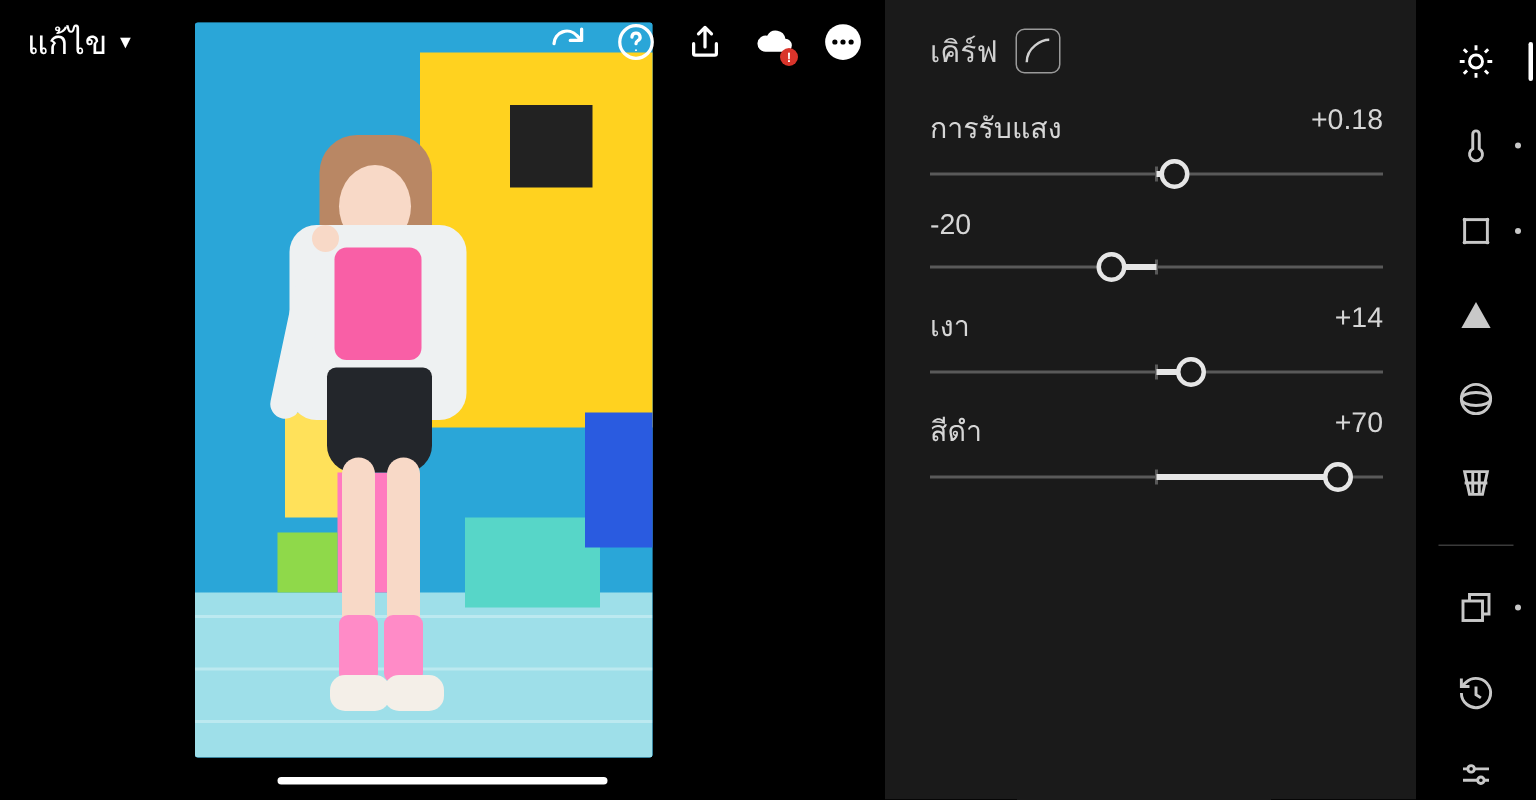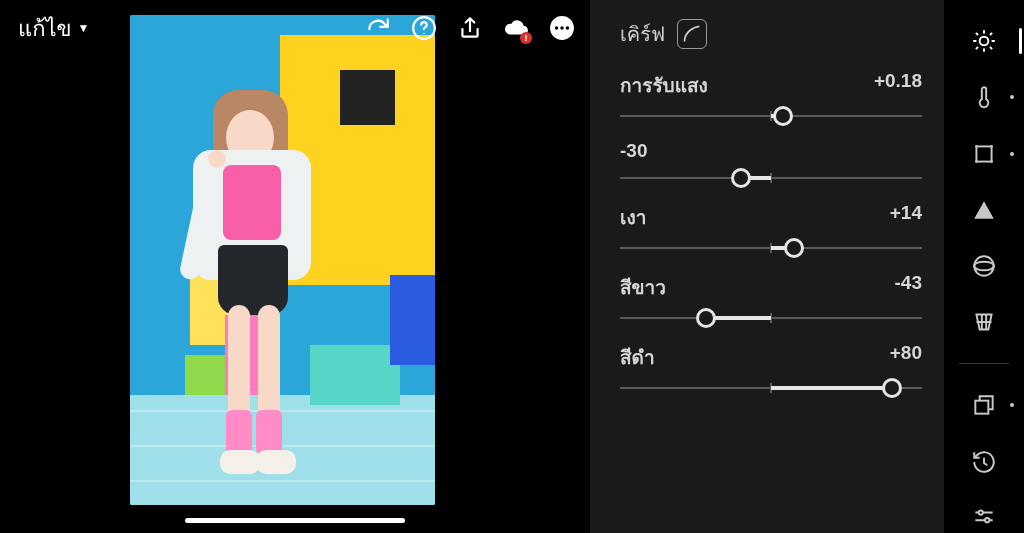--- a/index.html
+++ b/index.html
@@ -80,21 +80,21 @@
   .panel {
     flex: 1;
     background: #1a1a1a;
     padding: 10px 22px 0 30px;
     position: relative;
   }
   .panel-head { display:flex; justify-content:flex-start; align-items:center; gap:12px; height:48px; font-size:20px; color:#d0d0d0; }
   .curve-ic { width:30px; height:30px; border:1px solid #9a9a9a; border-radius:6px; display:flex; align-items:center; justify-content:center; }
   .curve-ic svg { width:20px; height:20px; stroke:#d0d0d0; fill:none; stroke-width:2; }
 
-  .slider-row { margin-top: 12px; font-weight: bold; }
+  .slider-row { margin-top: 12px; }
   .slider-label-line { display:flex; justify-content:space-between; font-size:19px; color:#d6d6d6; margin-bottom:4px; }
   .slider-track-wrap { position:relative; height:24px; }
   .track { position:absolute; left:0; right:0; top:50%; height:2px; background:#595959; transform:translateY(-50%); }
   .track-center { position:absolute; top:50%; width:2px; height:10px; background:#595959; left:50%; transform:translate(-50%,-50%); }
   .track-fill { position:absolute; top:50%; height:4px; background:#e6e6e6; transform:translateY(-50%); }
   .thumb { position:absolute; top:50%; width:20px; height:20px; border:3px solid #e6e6e6; border-radius:50%; background:#1a1a1a; transform:translate(-50%,-50%); }
 
   
   .rail {
     width: 80px;
@@ -211,21 +211,21 @@
           </div>
           <div class="slider-track-wrap">
             <div class="track"></div>
             <div class="track-center"></div>
             <div class="track-fill" style="left:50%;width:4%;"></div>
             <div class="thumb" style="left:54%;"></div>
           </div>
         </div>
         <div class="slider-row">
           <div class="slider-label-line">
-            <span>-30</span>
+            <span>-20</span>
           </div>
           <div class="slider-track-wrap">
             <div class="track"></div>
             <div class="track-center"></div>
             <div class="track-fill" style="left:40%;width:10%;"></div>
             <div class="thumb" style="left:40%;"></div>
           </div>
         </div>
         <div class="slider-row">
           <div class="slider-label-line">
@@ -234,34 +234,22 @@
           </div>
           <div class="slider-track-wrap">
             <div class="track"></div>
             <div class="track-center"></div>
             <div class="track-fill" style="left:50%;width:7.499999999999993%;"></div>
             <div class="thumb" style="left:57.49999999999999%;"></div>
           </div>
         </div>
         <div class="slider-row">
           <div class="slider-label-line">
-            <span>สีขาว</span>
-            <span>-43</span>
-          </div>
-          <div class="slider-track-wrap">
-            <div class="track"></div>
-            <div class="track-center"></div>
-            <div class="track-fill" style="left:28.499999999999996%;width:21.500000000000004%;"></div>
-            <div class="thumb" style="left:28.499999999999996%;"></div>
-          </div>
-        </div>
-        <div class="slider-row">
-          <div class="slider-label-line">
             <span>สีดำ</span>
-            <span>+80</span>
+            <span>+70</span>
           </div>
           <div class="slider-track-wrap">
             <div class="track"></div>
             <div class="track-center"></div>
             <div class="track-fill" style="left:50%;width:40%;"></div>
             <div class="thumb" style="left:90%;"></div>
           </div>
         </div>
       </div>
   </div>

